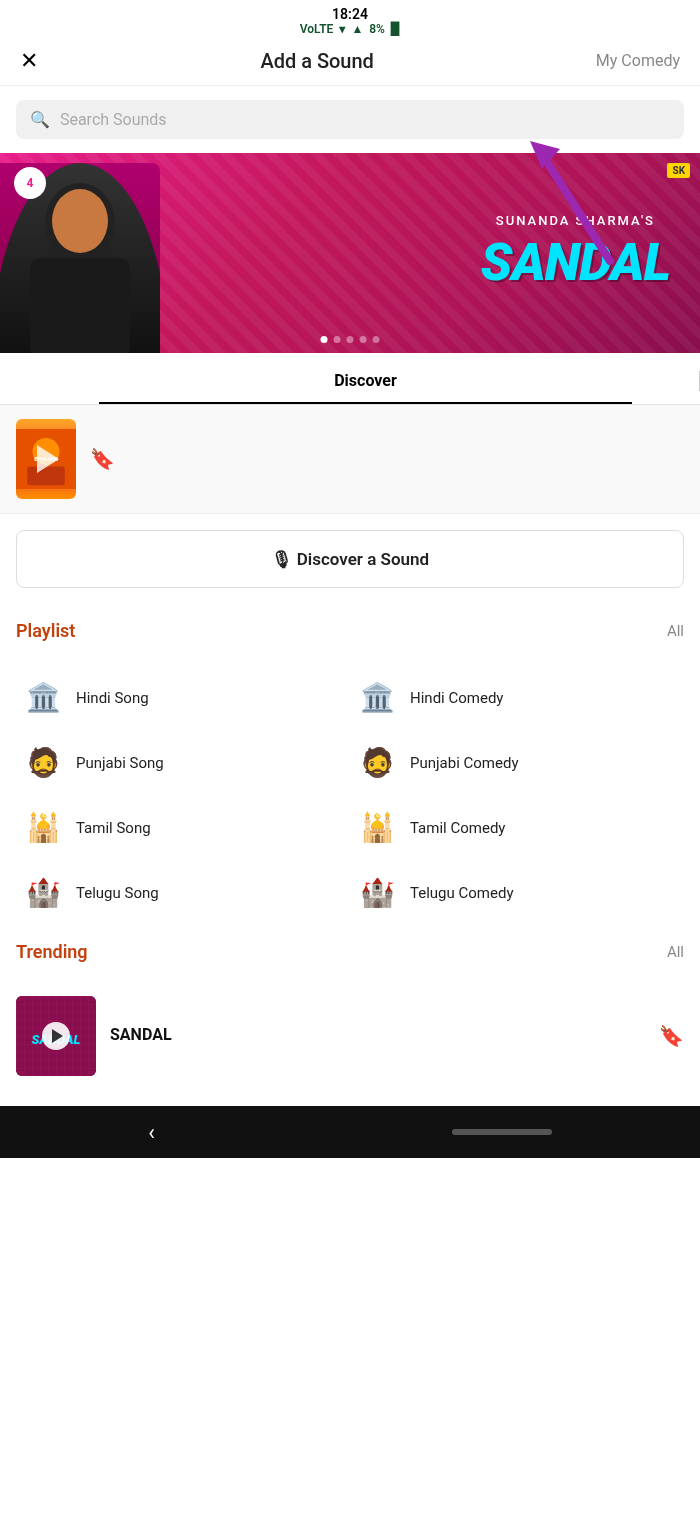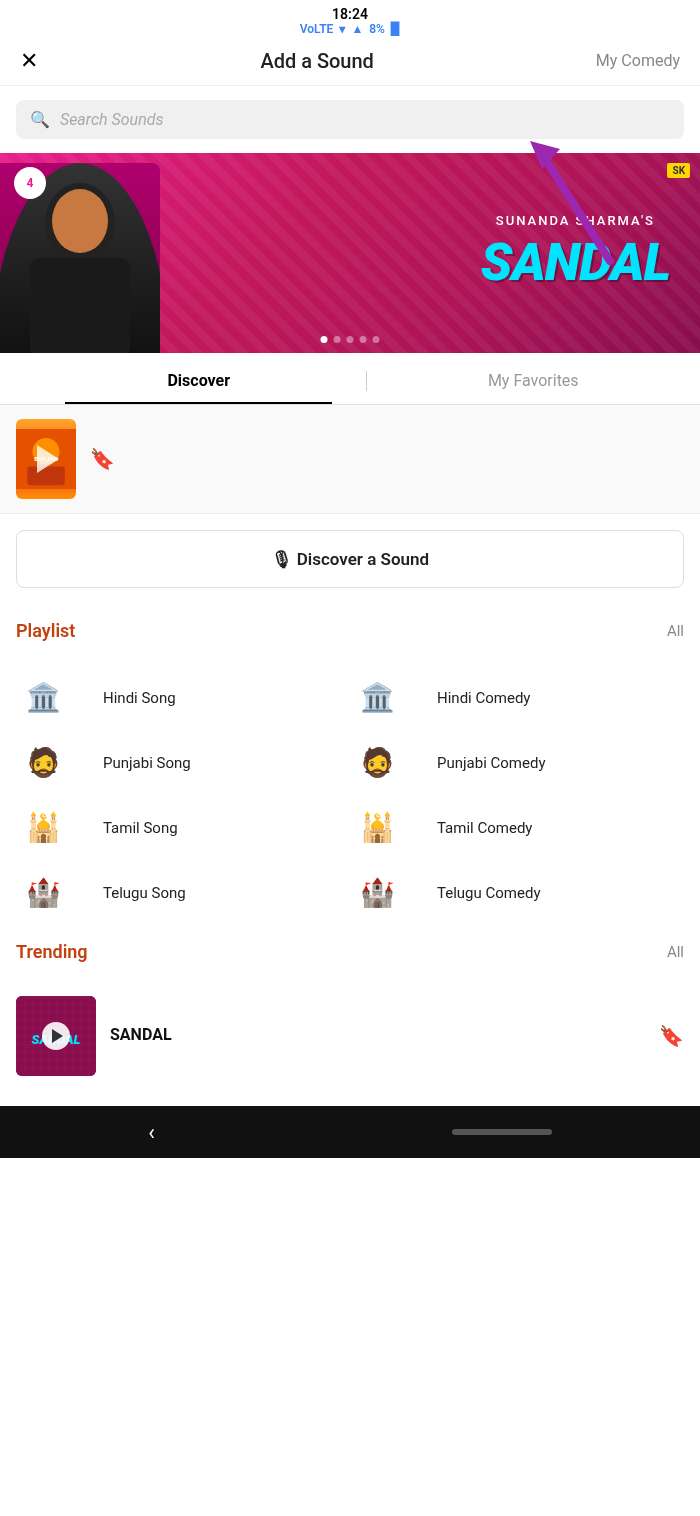--- a/index.html
+++ b/index.html
@@ -26,21 +26,21 @@
       font-size: 14px;
       font-weight: 600;
       color: #000;
     }
     .status-right {
       display: flex;
       align-items: center;
       gap: 6px;
       font-size: 12px;
       font-weight: 600;
-      color: #3b82f6;
+      color: #14532d;
     }
 
     
     .top-nav {
       display: flex;
       align-items: center;
       justify-content: space-between;
       padding: 12px 20px;
       background: #fff;
       border-bottom: 1px solid #eee;
@@ -72,21 +72,20 @@
       padding: 10px 14px;
       gap: 10px;
     }
     .search-icon-wrap {
       color: #888;
       font-size: 16px;
     }
     .search-placeholder {
       color: #aaa;
       font-size: 16px;
-      font-style: italic;
     }
 
     
     .banner {
       margin: 0 0 0 0;
       width: 100%;
       height: 200px;
       background: linear-gradient(135deg, #e91e8c 0%, #c2185b 40%, #ad1457 70%, #880e4f 100%);
       position: relative;
       overflow: hidden;
@@ -332,21 +331,20 @@
       cursor: pointer;
     }
     .playlist-emoji {
       font-size: 28px;
       width: 40px;
       text-align: center;
     }
     .playlist-name {
       font-size: 15px;
       color: #222;
-      margin-left: 27px;
     }
 
     
     .trending-section {
       padding: 16px 16px 8px;
     }
     .trending-item {
       display: flex;
       align-items: center;
       gap: 14px;
@@ -498,23 +496,20 @@
     <div class="banner-dot"></div>
     <div class="banner-dot"></div>
   </div>
 </div>
 
 <div class="tabs">
   <div class="tab active">
     <span>Discover</span>
   </div>
   <div class="tab-divider"></div>
-  <div class="tab">
-    <span>My Favorites</span>
-  </div>
 </div>
 
 <div class="featured-track">
   <div class="track-thumb">
     <div class="track-thumb-inner">
 
       <svg viewBox="0 0 80 80" style="position:absolute;inset:0;width:100%;height:100%">
         <rect width="80" height="80" fill="#e65100"></rect>
         <circle cx="40" cy="30" r="18" fill="#ff8f00"></circle>
         <rect x="15" y="50" width="50" height="25" rx="4" fill="#bf360c"></rect>

